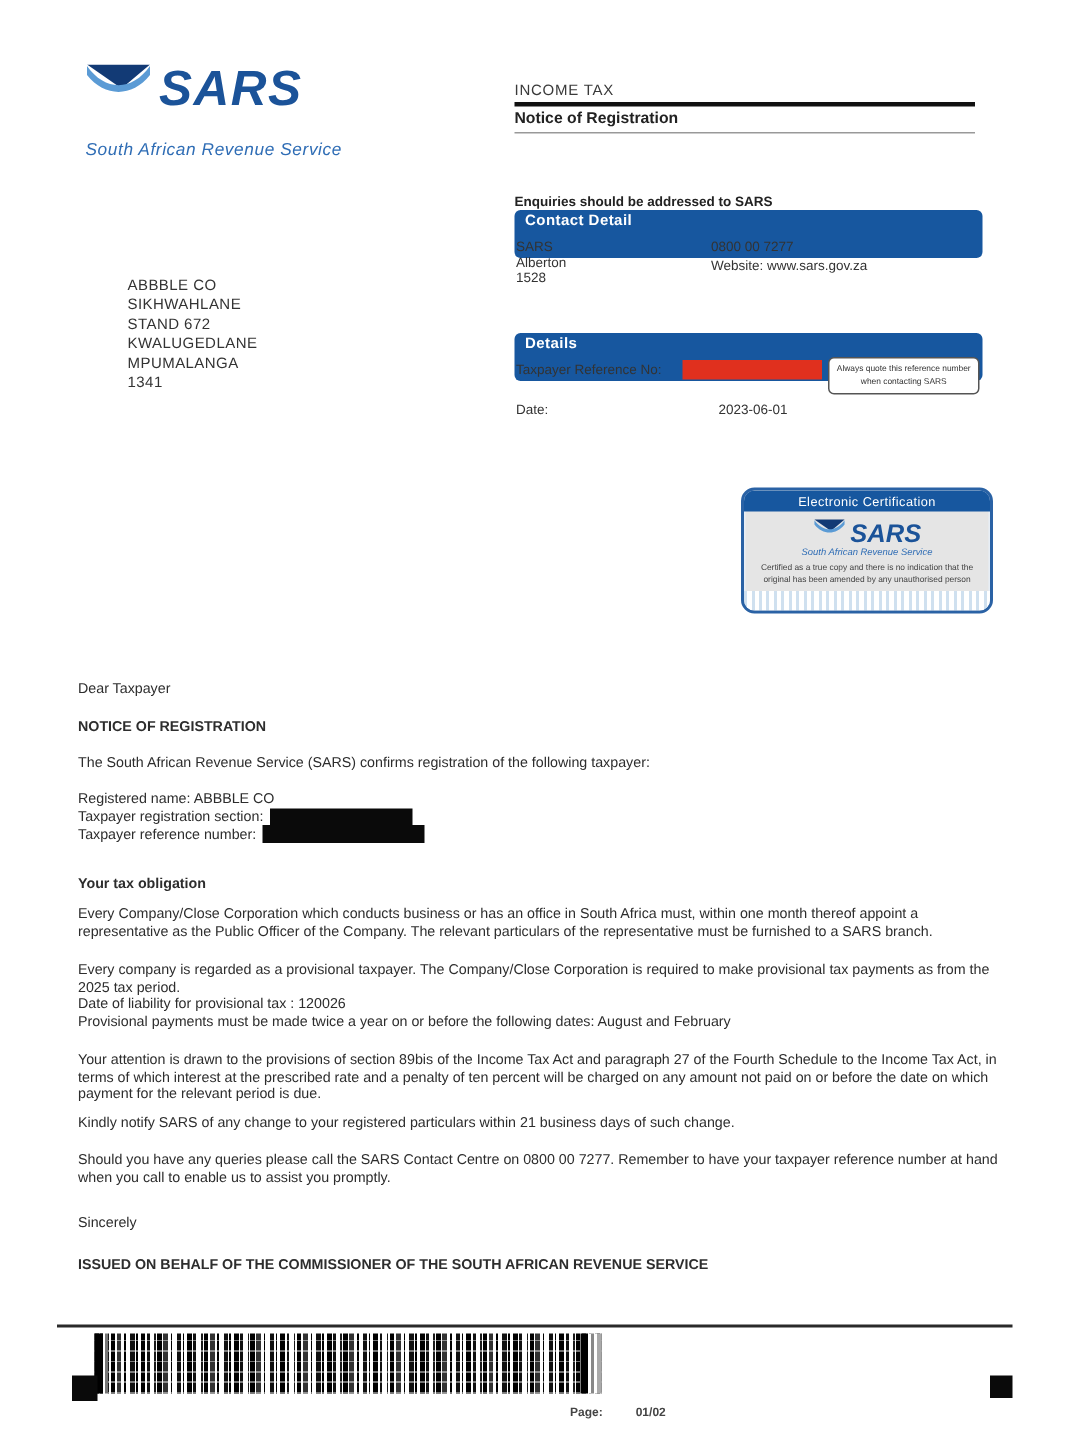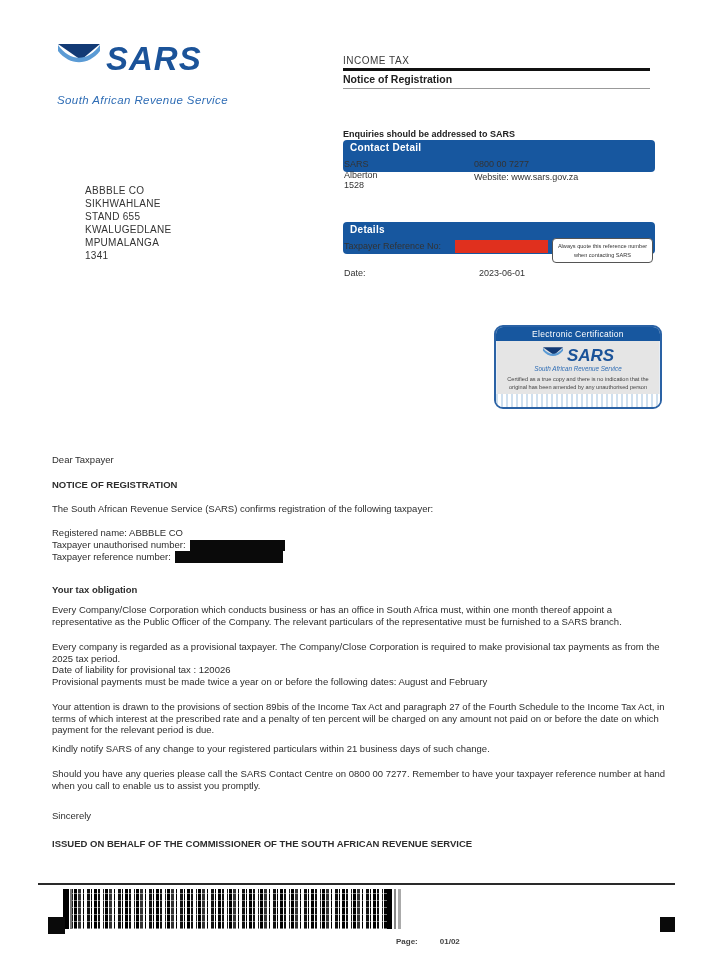--- a/index.html
+++ b/index.html
@@ -74,21 +74,21 @@
         #1a1a1a 9px 10px,#fff 10px 11px,#000 11px 14px,#fff 14px 15px,
         #333 15px 18px,#fff 18px 20px,#000 20px 21px,#fff 21px 24px,
         #111 24px 27px,#fff 27px 28px,#000 28px 29px,#fff 29px 31px);}
   .barcode::before{content:"";position:absolute;left:0;top:0;width:9px;height:100%;
     background:linear-gradient(90deg,#000 0 6px,#fff 6px 7px,#777 7px 9px);}
   .barcode::after{content:"";position:absolute;right:0;top:0;width:14px;height:100%;
     background:linear-gradient(90deg,#000 0 5px,#fff 5px 7px,#888 7px 9px,#fff 9px 11px,#aaa 11px 14px);}
   .sq{width:17px;height:17px;background:#0a0a0a;}
   .sq-left{left:48px;top:917px;}
   .sq-right{left:660px;top:917px;width:15px;height:15px;}
-  .page-num{left:380px;top:937px;font-size:8px;font-weight:bold;color:#444;display:flex;gap:22px;margin-left:16px;}
+  .page-num{left:380px;top:937px;font-size:8px;font-weight:bold;color:#444;display:flex;gap:22px;}
 </style>
 </head>
 <body>
 
 <div class="page">
 
   <div class="abs logo">
     <span>
       <svg width="46" height="26" viewBox="0 0 46 26">
         <polygon points="2,0 44,0 25,16" fill="#123a75"></polygon>
@@ -100,21 +100,21 @@
   <div class="abs logo-tagline">South African Revenue Service</div>
 
   <div class="abs doc-header">
     <div class="tax-type">INCOME TAX</div>
     <div class="notice-title">Notice of Registration</div>
   </div>
 
   <div class="abs address">
     <div>ABBBLE CO</div>
     <div>SIKHWAHLANE</div>
-    <div>STAND 655</div>
+    <div>STAND 672</div>
     <div>KWALUGEDLANE</div>
     <div>MPUMALANGA</div>
     <div>1341</div>
   </div>
 
   <div class="abs enquiries">Enquiries should be addressed to SARS</div>
   <div class="abs bluebar bar-contact">Contact Detail</div>
   <div class="abs small contact-col1">
     <div>SARS</div>
     <div>Alberton</div>
@@ -149,21 +149,21 @@
   <div class="abs body-text" style="top:454px">Dear Taxpayer</div>
   <div class="abs body-text bold" style="top:479px">NOTICE OF REGISTRATION</div>
   <div class="abs body-text" style="top:503px">The South African Revenue Service (SARS) confirms registration of the following taxpayer:</div>
 
   <div class="abs body-text" style="top:527px">
     <div>
       <span>Registered name:</span>
       <span>ABBBLE CO</span>
     </div>
     <div>
-      <span>Taxpayer unauthorised number:</span><span class="redact-black box1"></span>
+      <span>Taxpayer registration section:</span><span class="redact-black box1"></span>
     </div>
     <div>
       <span>Taxpayer reference number:</span><span class="redact-black box2"></span>
     </div>
   </div>
 
   <div class="abs body-text bold" style="top:584px">Your tax obligation</div>
   <div class="abs body-text" style="top:604px">Every Company/Close Corporation which conducts business or has an office in South Africa must, within one month thereof appoint a representative as the Public Officer of the Company. The relevant particulars of the representative must be furnished to a SARS branch.</div>
 
   <div class="abs body-text" style="top:641px">

